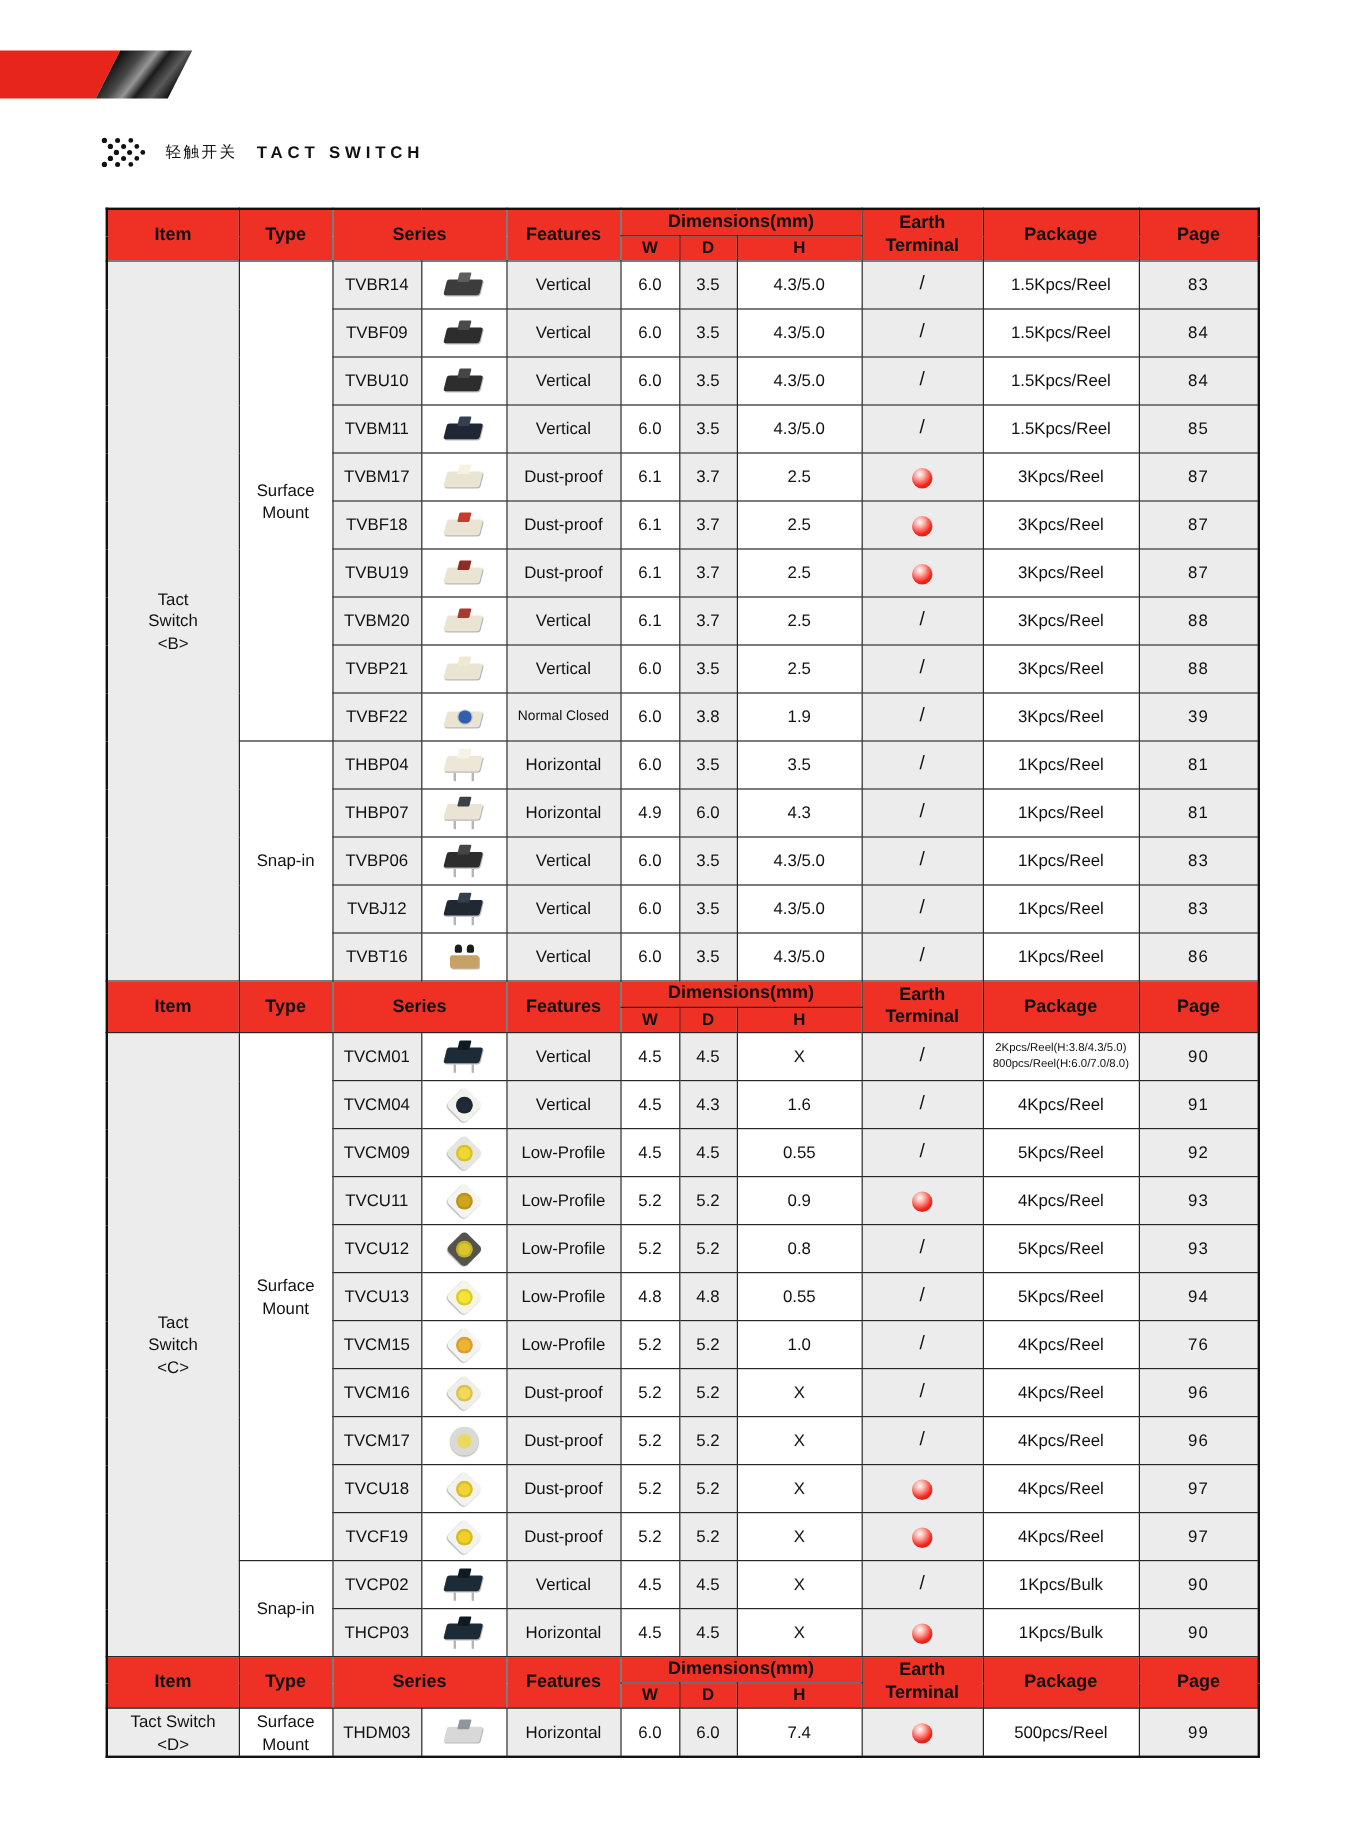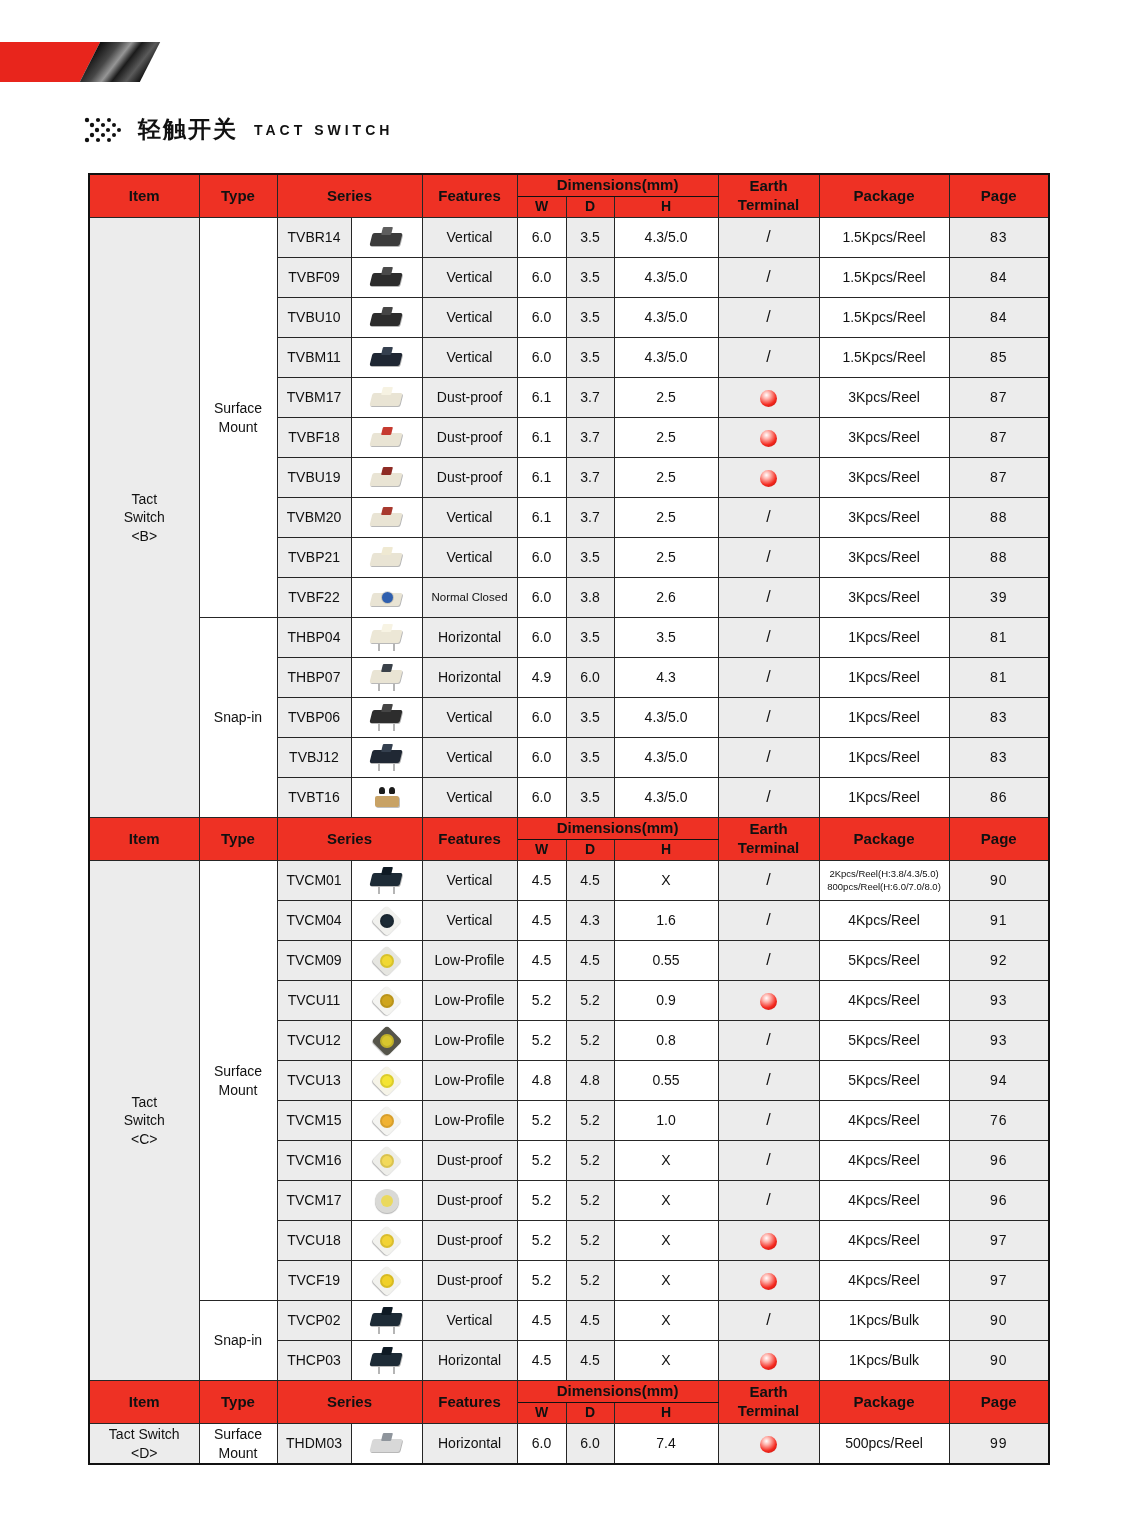--- a/index.html
+++ b/index.html
@@ -14,21 +14,21 @@
   .page-title{position:absolute;left:170px;top:44px;font-size:30px;font-weight:bold;
               letter-spacing:4px;white-space:nowrap;}
   .page-title .cn{margin-left:8px;letter-spacing:2px;}
   .logo{position:absolute;left:898px;top:32px;width:178px;text-align:center;}
   .logo-text{font-size:38px;font-weight:800;color:var(--brand-red,#e8251c);
              letter-spacing:2px;line-height:1;transform:scale(1.12,.8);transform-origin:center top;}
   .logo-sub{margin-top:1px;font-size:12px;letter-spacing:30px;margin-right:-30px;
             white-space:nowrap;text-align:center;color:#222;}
   
   .subtitle{position:absolute;left:84px;top:114px;display:flex;align-items:center;gap:16px;}
-  .sub-cn{font-size:23px;font-weight:bold;letter-spacing:2px;}
+  .sub-cn{font-size:13px;font-weight:normal;letter-spacing:2px;}
   .sub-en{font-size:14px;font-weight:bold;letter-spacing:4px;}
   
   .tablewrap{position:absolute;left:88px;top:173px;width:864px;}
   table{border-collapse:collapse;table-layout:fixed;width:960px;border:2px solid #111;}
   th,td{border:1px solid #262626;padding:0 2px;text-align:center;vertical-align:middle;
         overflow:hidden;}
   tr.hdr th{background:var(--hdr,#ee3124);color:#111;font-weight:bold;font-size:15px;
             height:21px;line-height:1.25;white-space:pre-line;}
   tr.hdr.sub th{font-size:14px;height:20px;}
   th.dimtop{border-bottom:1px solid #111;}
@@ -237,21 +237,21 @@
             <td class="c8"><span class="slash">/</span></td>
             <td class="c9 pack">3Kpcs/Reel</td>
             <td class="c10">88</td>
           </tr>
           <tr class="row">
             <td class="c2">TVBF22</td>
             <td class="c3"><span class="sw boxround" style="--b: #e9e4d4; --t: #2f5fae;"><i class="body"></i><i class="btn"></i></span></td>
             <td class="c4 feat tight">Normal Closed</td>
             <td class="c5">6.0</td>
             <td class="c6">3.8</td>
-            <td class="c7">2.6</td>
+            <td class="c7">1.9</td>
             <td class="c8"><span class="slash">/</span></td>
             <td class="c9 pack">3Kpcs/Reel</td>
             <td class="c10">39</td>
           </tr>
           <tr class="row">
             <td class="c1 type-cell" rowspan="5">Snap-in</td>
             <td class="c2">THBP04</td>
             <td class="c3"><span class="sw legs" style="--b: #ece7d6; --t: #f7f3e3;"><i class="body"></i><i class="btn"></i><i class="leg l1"></i><i class="leg l2"></i></span></td>
             <td class="c4 feat">Horizontal</td>
             <td class="c5">6.0</td>

